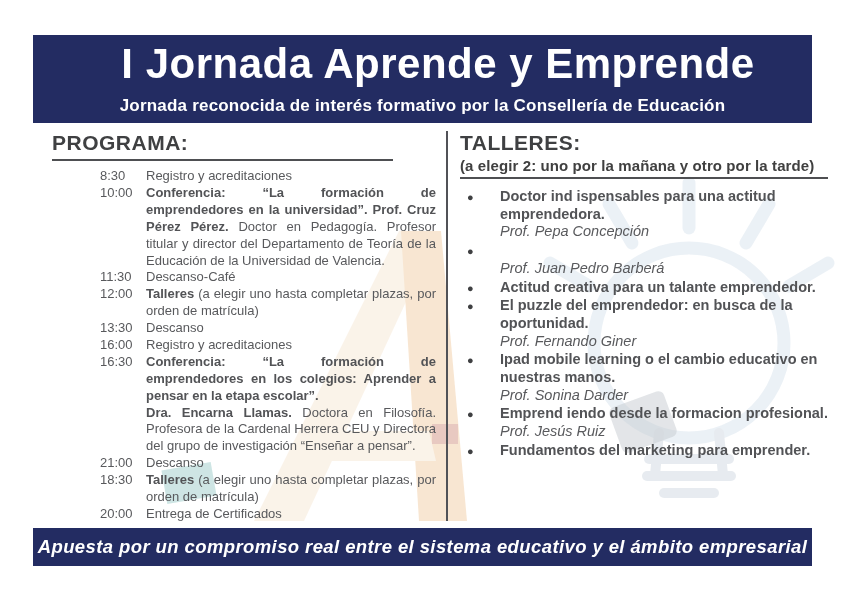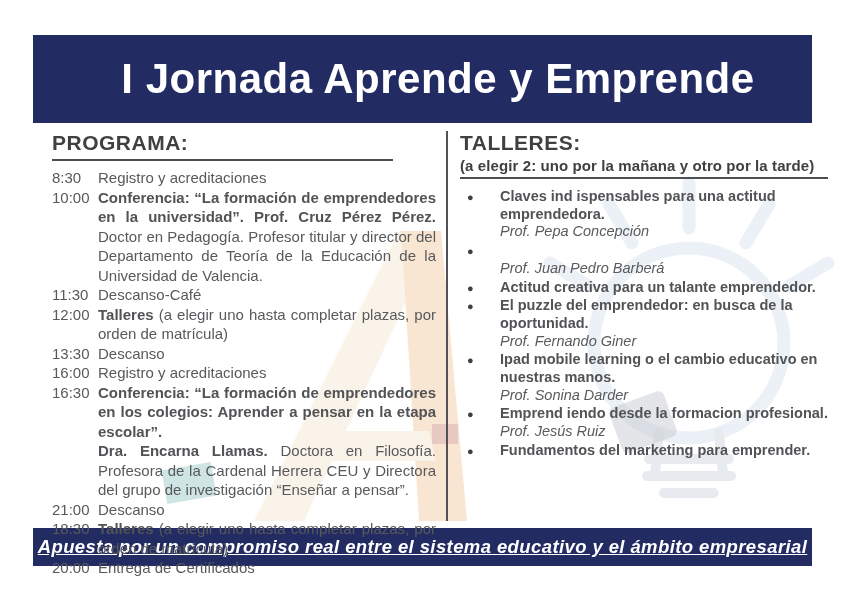--- a/index.html
+++ b/index.html
@@ -17,21 +17,21 @@
   }
   .banner-top {
     top: 35px; height: 88px;
     display: flex; flex-direction: column; align-items: center; justify-content: center;
   }
   .main-title { font-size: 42px; font-weight: bold; line-height: 1; letter-spacing: 0.5px; margin-left: 31px; }
   .sub-title { font-size: 17px; font-weight: bold; margin-top: 11px; letter-spacing: 0.2px; }
   .banner-bottom {
     top: 528px; height: 38px;
     display: flex; align-items: center; justify-content: center;
-    font-size: 18.5px; font-weight: bold; font-style: italic; letter-spacing: 0.4px; text-decoration: underline;
+    font-size: 18.5px; font-weight: bold; font-style: italic; letter-spacing: 0.4px;
   }
   .content {
     position: absolute; left: 49px; top: 131px; width: 779px; height: 390px;
     display: flex;
   }
   .watermark { position: absolute; z-index: 0; pointer-events: none; }
   .col-left {
     width: 397px; flex: none; box-sizing: border-box;
     padding: 0 10px 0 3px; position: relative; z-index: 1;
   }
@@ -48,39 +48,40 @@
     border-bottom: 2px solid #4e4f52; width: 341px;
     padding-bottom: 5px; margin-bottom: 7px;
   }
   .heading-wrap-right {
     border-bottom: 2px solid #4e4f52;
     padding-bottom: 3px; margin-bottom: 9px;
   }
   .section-subheading {
     font-size: 15px; font-weight: bold; color: #404040; margin-top: 3px; letter-spacing: 0.1px;
   }
-  .program { font-size: 15px; color: #58595c; }
+  .program { font-size: 13px; color: #58595c; margin-left: 48px; }
   .prow { display: flex; line-height: 1.3; }
   .prow .time { width: 46px; flex: none; }
   .prow .desc { flex: 1; text-align: justify; }
   .b { font-weight: bold; color: #525356; }
   .bullets { font-size: 14.5px; color: #58595c; }
   .bullet { display: flex; line-height: 1.22; margin-bottom: 1px; }
   .bullet .dot { width: 33px; flex: none; font-size: 11px; color: #3f4042; padding-top: 3px; padding-left: 7px; }
   .bullet .btext { flex: 1; }
   .wtitle { font-weight: bold; color: #525356; }
   .wprof { font-style: italic; color: #595a5d; }
 </style>
 </head>
 <body>
 
 <div class="page">
 
   <div class="banner banner-top">
     <div class="main-title">I Jornada Aprende y Emprende</div>
+    <div class="sub-title">Jornada reconocida de interés formativo por la Consellería de Educación</div>
   </div>
 
   <div class="content">
 
     <svg class="watermark" style="left:100px; top:60px; opacity:0.38;" width="320" height="340" viewBox="0 0 320 340">
       <polygon points="250,40 290,40 155,330 105,330" fill="#f3e0c8"></polygon>
       <polygon points="252,40 292,40 318,330 270,330" fill="#eebf8a"></polygon>
       <polygon points="150,240 280,240 287,270 140,270" fill="#f3e0c8"></polygon>
       <rect x="15" y="275" width="50" height="34" fill="#7fbdb9" transform="rotate(-10 40 292)"></rect>
       <rect x="283" y="233" width="26" height="20" fill="#a4343a" opacity="0.55"></rect>
@@ -166,21 +167,21 @@
 
     <div class="col-right">
       <div class="heading-wrap-right">
         <div class="section-heading">TALLERES:</div>
         <div class="section-subheading">(a elegir 2: uno por la mañana y otro por la tarde)</div>
       </div>
       <div class="bullets">
 
         <div class="bullet">
           <span class="dot">●</span>
-          <span class="btext"><span class="wtitle">Claves ind ispensables para una actitud emprendedora.</span><br><span class="wprof">Prof. Pepa Concepción</span></span>
+          <span class="btext"><span class="wtitle">Doctor ind ispensables para una actitud emprendedora.</span><br><span class="wprof">Prof. Pepa Concepción</span></span>
         </div>
 
         <div class="bullet">
           <span class="dot">●</span>
           <span class="btext"><br><span class="wprof">Prof. Juan Pedro Barberá</span></span>
         </div>
 
         <div class="bullet">
           <span class="dot">●</span>
           <span class="btext"><span class="wtitle">Actitud creativa para un talante emprendedor.</span><br></span>

